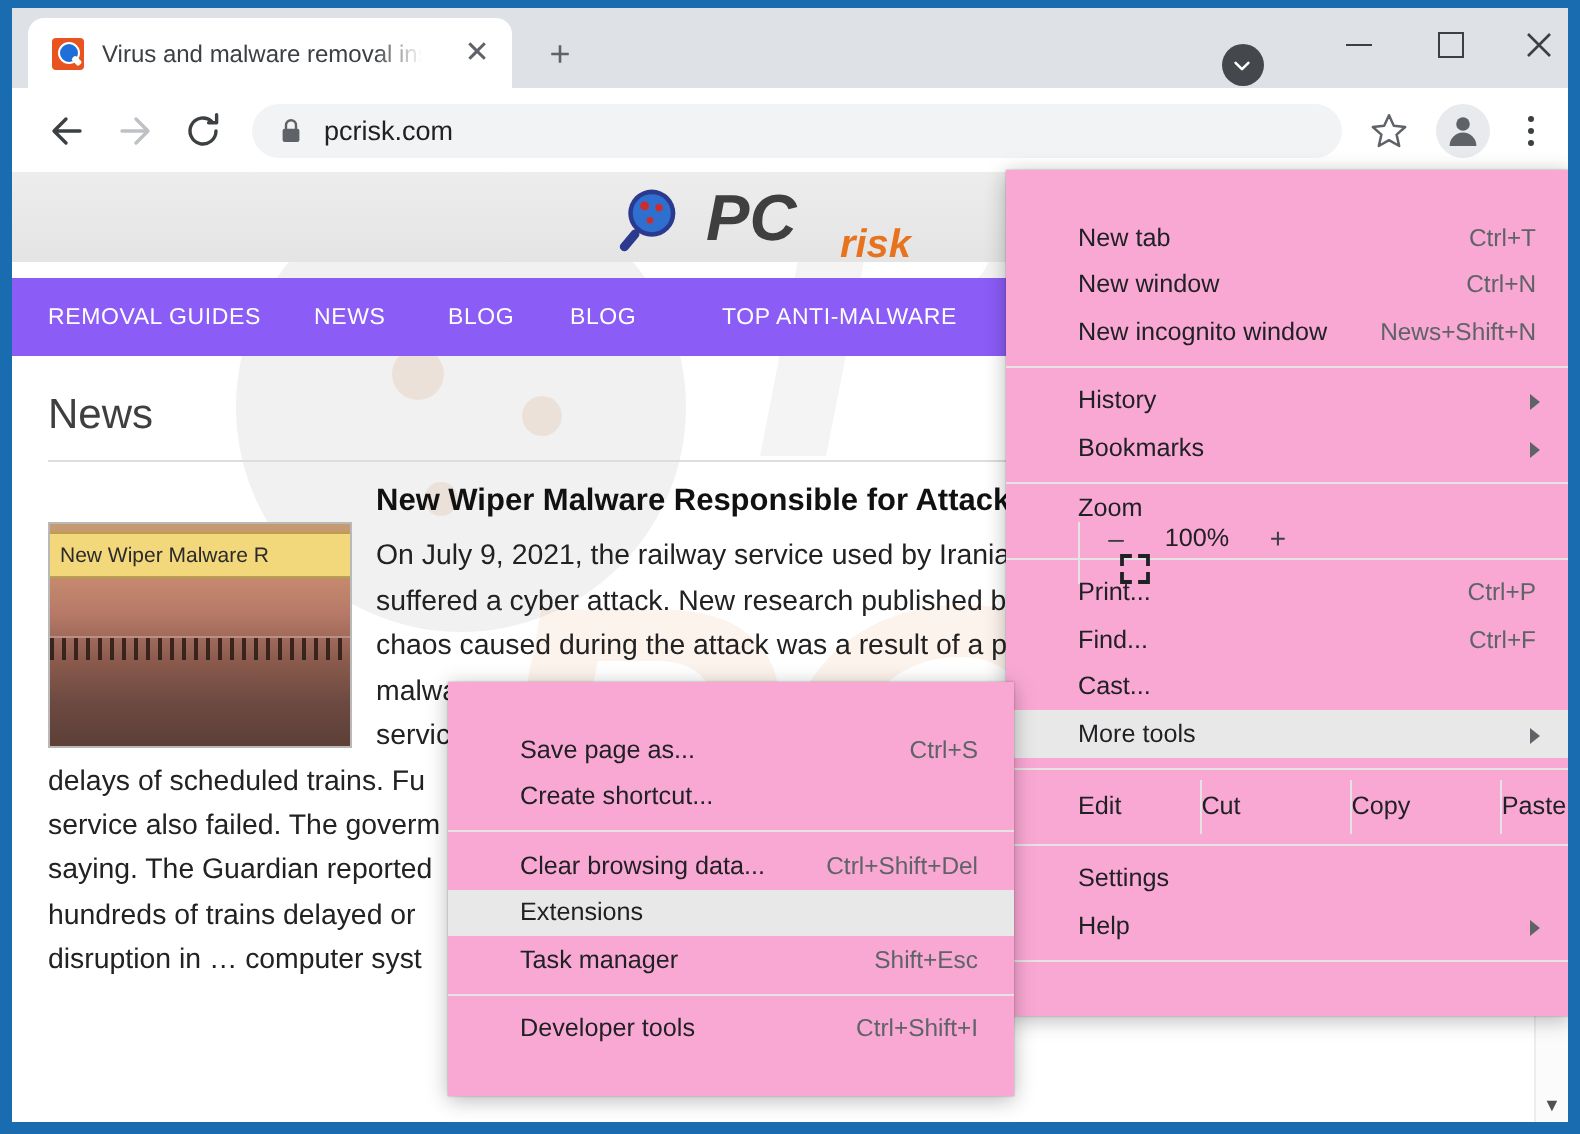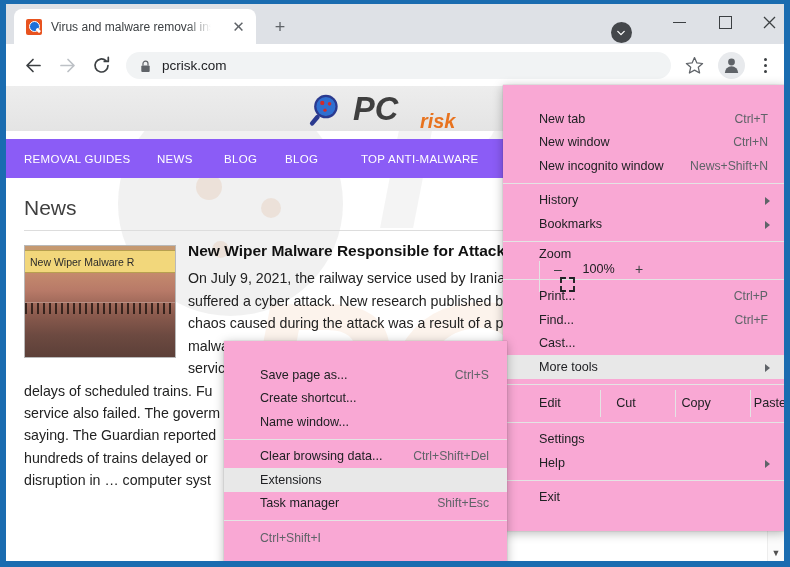--- a/index.html
+++ b/index.html
@@ -113,21 +113,21 @@
   .nav-item{
     color:#fff;font-size:11.5px;letter-spacing:.3px;cursor:pointer;white-space:nowrap;
   }
   #page-body{position:absolute;left:0;top:92px;width:762px;}
   #news-heading{
     margin:18px 0 0 18px;font-size:21px;color:#3f3f3f;font-weight:400;
   }
   #news-rule{margin:10px 18px 0 18px;height:1px;background:#dddddd;}
   #article{position:relative;margin:10px 18px 0 18px;}
   #article-thumb{
-    float:left;width:150px;height:111px;margin:4px 12px 4px 0;
+    float:left;width:150px;height:111px;margin:20px 12px 4px 0;
     background:linear-gradient(#c59a71 0%,#c9906f 18%,#b87a68 40%,#8a5a4d 62%,#6d4a41 80%,#5c3f38 100%);
     border:1px solid #b9b9b9;position:relative;overflow:hidden;
   }
   #article-thumb .banner{
     position:absolute;left:0;top:4px;width:100%;height:23px;background:#f2d77b;
     border-top:1px solid #b7a04f;border-bottom:1px solid #b7a04f;
     font-size:10.5px;color:#2b2b2b;line-height:23px;padding-left:5px;box-sizing:border-box;
     white-space:nowrap;overflow:hidden;
   }
   #article-thumb .horizon{
@@ -199,21 +199,21 @@
     width:54px;height:27px;border-left:1px solid #e4e4e4;display:flex;
     align-items:center;justify-content:center;cursor:pointer;
   }
   
   #edit-row{
     position:relative;height:27px;display:flex;align-items:center;
     padding-left:36px;box-sizing:border-box;gap:39px;
   }
   #edit-row .elabel{flex:1 1 auto;}
   #edit-row .ebtn{
-    width:61px;text-align:right;border-left:1px solid #e4e4e4;height:27px;
+    width:61px;text-align:left;border-left:1px solid #e4e4e4;height:27px;
     line-height:27px;cursor:pointer;font-size:12.6px;
   }
 </style>
 </head>
 <body>
 
 <div id="window-frame">
  <div id="browser-window">
 
   <div id="tabstrip">
@@ -440,36 +440,29 @@
     <div class="mi">
       <span class="label">Settings</span>
     </div>
     <div class="mi">
       <span class="label">Help</span>
       <span class="arrow"></span>
     </div>
 
     <div class="msep"></div>
 
-    <div class="mi">
-      <span class="label">Exit</span>
-    </div>
   </div>
 
   <div class="menu" id="submenu">
     <div class="mi">
       <span class="label">Save page as...</span>
       <span class="accel">Ctrl+S</span>
     </div>
     <div class="mi">
       <span class="label">Create shortcut...</span>
-      <span class="accel"></span>
-    </div>
-    <div class="mi">
-      <span class="label">Name window...</span>
       <span class="accel"></span>
     </div>
 
     <div class="msep"></div>
 
     <div class="mi">
       <span class="label">Clear browsing data...</span>
       <span class="accel">Ctrl+Shift+Del</span>
     </div>
     <div class="mi sel">
@@ -477,18 +470,19 @@
       <span class="accel"></span>
     </div>
     <div class="mi">
       <span class="label">Task manager</span>
       <span class="accel">Shift+Esc</span>
     </div>
 
     <div class="msep"></div>
 
     <div class="mi">
+      <span class="label">Developer tools</span>
       <span class="accel">Ctrl+Shift+I</span>
     </div>
   </div>
 
  </div>
 </div>
 
 </body></html>

